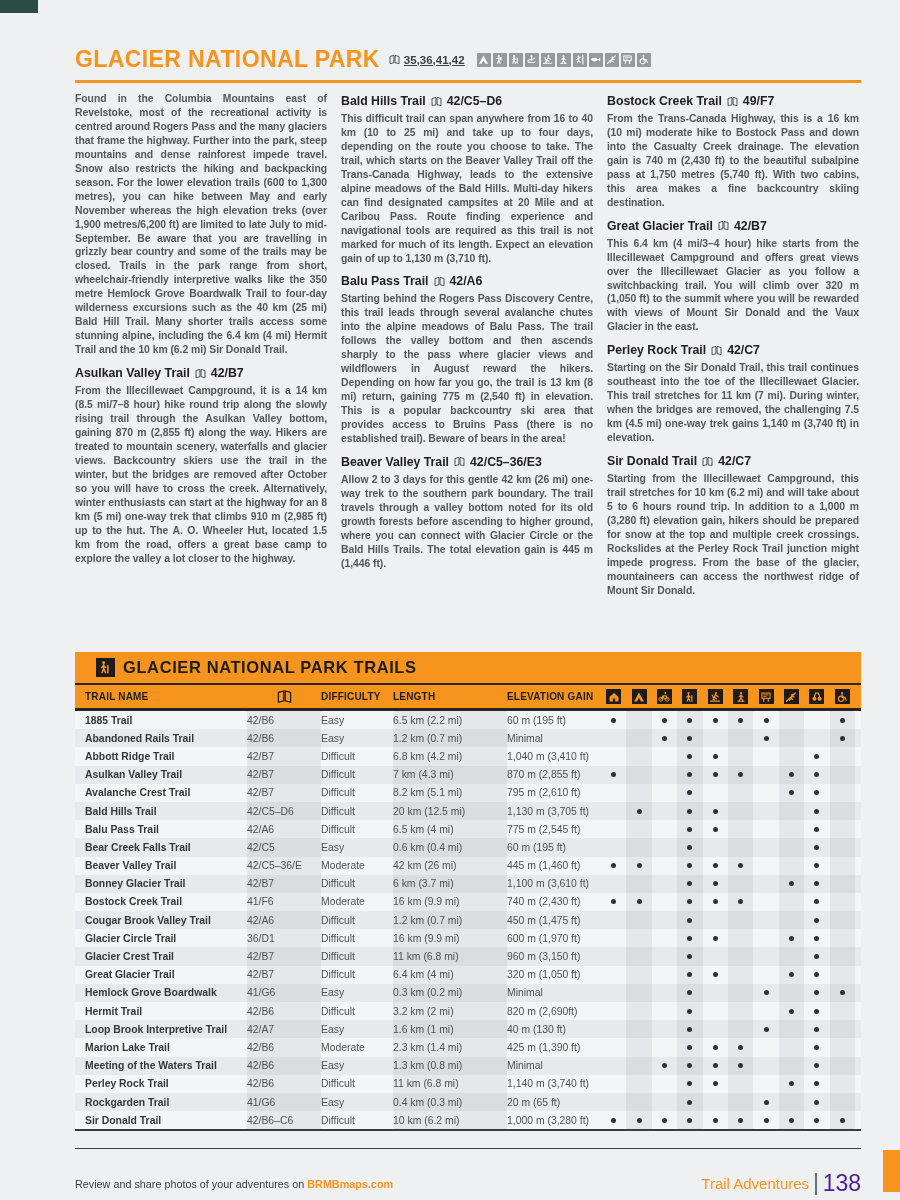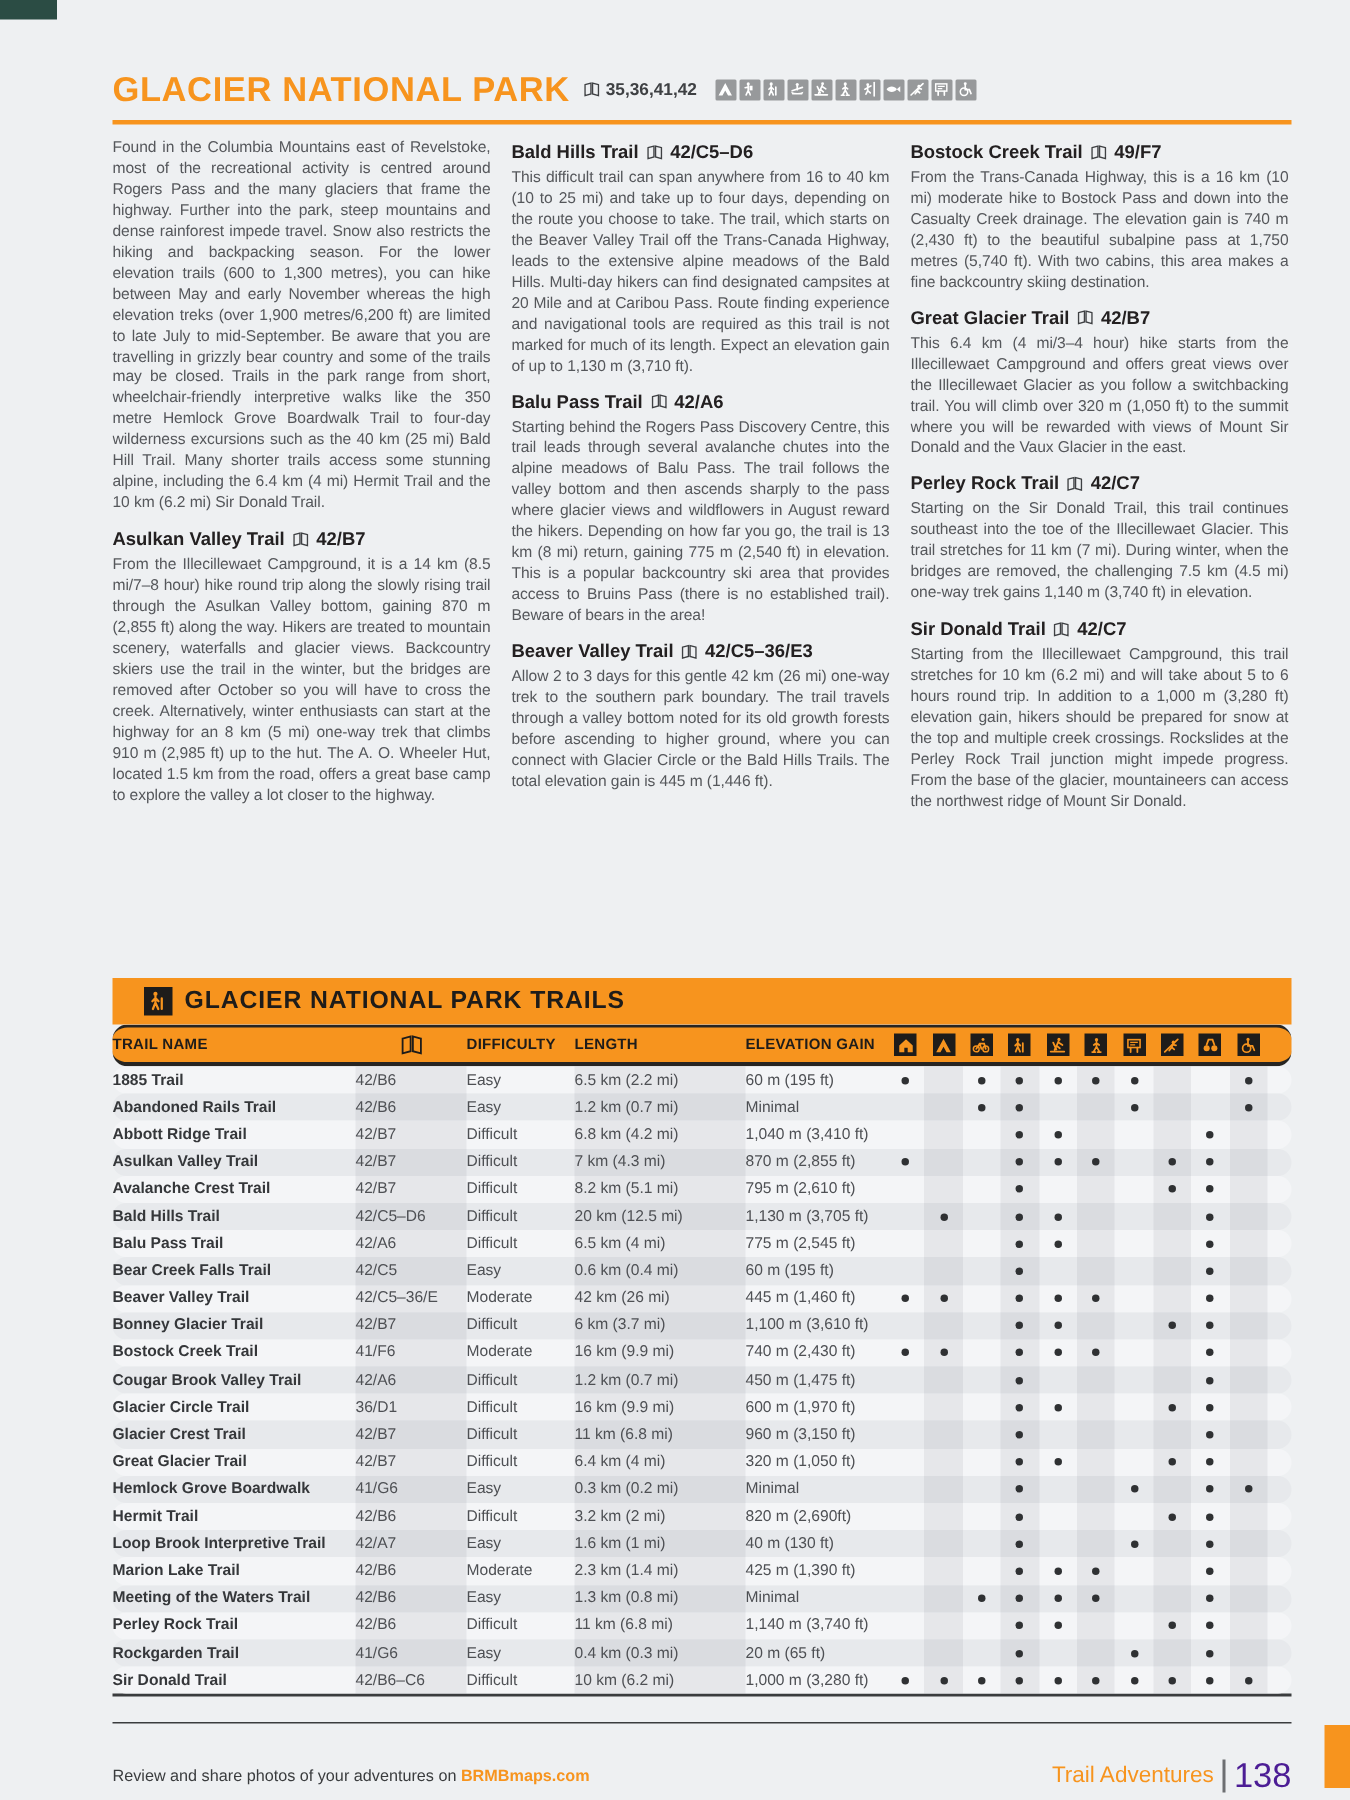--- a/index.html
+++ b/index.html
@@ -6,42 +6,42 @@
   body{width:900px;height:1200px;background:#eef0f2;font-family:"Liberation Sans","DejaVu Sans",sans-serif;overflow:hidden;}
   .page{position:relative;width:900px;height:940px;background:#eef0f2;}
   .corner-mark{position:absolute;left:0;top:0;width:38px;height:13px;background:#2b4c44;}
   .edge-tab{position:absolute;right:0;top:1150px;width:17px;height:42px;background:#f7941e;}
 
   
   .pg-header{position:absolute;left:75px;top:46px;width:786px;}
   .pg-header-row{display:flex;align-items:center;gap:8px;}
   .pg-title{font-size:23px;font-weight:800;color:#f7941e;letter-spacing:.4px;margin:0;white-space:nowrap;}
   .maps-group{display:flex;align-items:center;gap:3px;}
-  .maps-label{font-size:11.5px;font-weight:700;color:#3e4043;}
+  .maps-label{font-size:11.5px;font-weight:700;color:#3e4043;text-decoration:underline;}
   .hdr-icons{display:flex;gap:2px;margin-left:4px;}
   .gicon{width:14px;height:14px;background:#97999b;color:#ffffff;display:inline-flex;align-items:center;justify-content:center;border-radius:1px;}
   .gicon svg{width:11px;height:11px;}
   .book{display:inline-flex;color:#3e4043;}
   .book svg{width:13px;height:11px;}
   .pg-rule{margin-top:7px;height:3px;background:#f7941e;}
 
   
   .cols{position:absolute;left:75px;top:92px;width:786px;height:556px;display:flex;gap:14px;overflow:hidden;}
   .col{width:252px;overflow:hidden;}
   .col h3{display:flex;align-items:center;gap:4px;font-size:12.3px;font-weight:700;color:#232021;margin:9px 0 4px 0;white-space:nowrap;}
   .col h3:first-child{margin-top:2px;}
-  .col p{font-size:10.4px;line-height:13.95px;color:#55575b;text-align:justify;margin:0 0 2px 0;letter-spacing:-0.05px;}
+  .col p{font-size:10.4px;line-height:13.95px;color:#55575b;text-align:justify;margin:0 0 2px 0;letter-spacing:-0.05px;font-weight:bold;}
 
   
   .trail-table{position:absolute;left:75px;top:652px;width:786px;}
   .t-title{background:#f7941e;height:31px;display:flex;align-items:center;gap:8px;padding-left:21px;}
   .t-title-icon{width:19px;height:19px;background:#1e1c1a;color:#f7941e;display:flex;align-items:center;justify-content:center;}
   .t-title-icon svg{width:15px;height:15px;}
   .t-title-text{font-size:16.5px;font-weight:800;color:#1e1c1a;letter-spacing:.6px;}
-  .t-grid{display:grid;grid-template-columns:162px 74px 72px 114px 94px repeat(10,25.4px);border-radius:10px;}
+  .t-grid{display:grid;grid-template-columns:162px 74px 72px 114px 94px repeat(10,25.4px);padding-left:10px;}
   .t-head{background:#f7941e;border-top:2px solid #272522;border-bottom:3px solid #272522;height:23px;align-items:center;}
   .t-head .lbl{font-size:10px;font-weight:700;color:#1e1c1a;letter-spacing:.2px;}
   .t-head .cell-ic{display:flex;align-items:center;justify-content:center;}
   .bicon{width:15px;height:15px;background:#1e1c1a;color:#f7941e;display:inline-flex;align-items:center;justify-content:center;}
   .bicon svg{width:12px;height:12px;}
   .t-body{border-bottom:2.5px solid #3a3c3e;}
   .t-row{height:18.2px;align-items:center;}
   .t-row:nth-child(odd){background:#f4f5f7;}
   .t-row:nth-child(even){background:#e7e9ec;}
   .t-row .c-name{font-size:10.4px;font-weight:700;color:#35373a;white-space:nowrap;overflow:hidden;}

